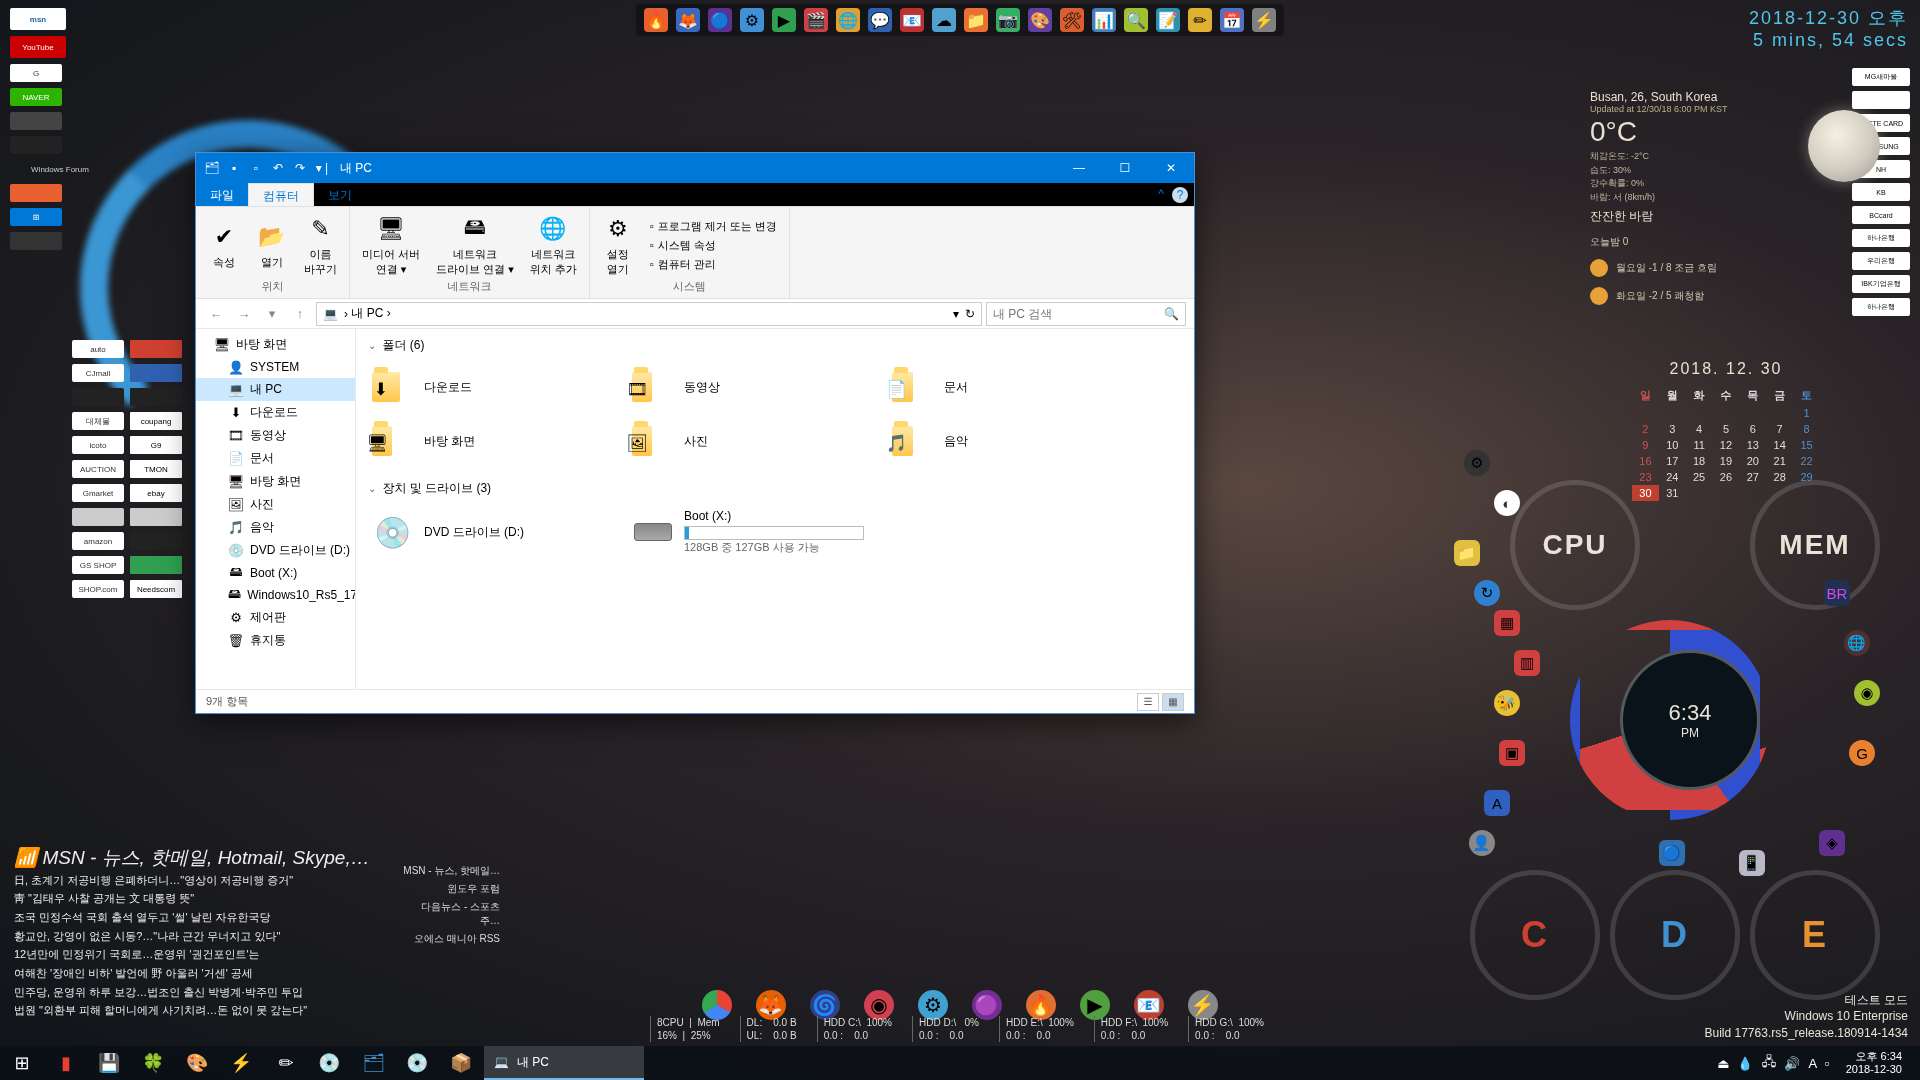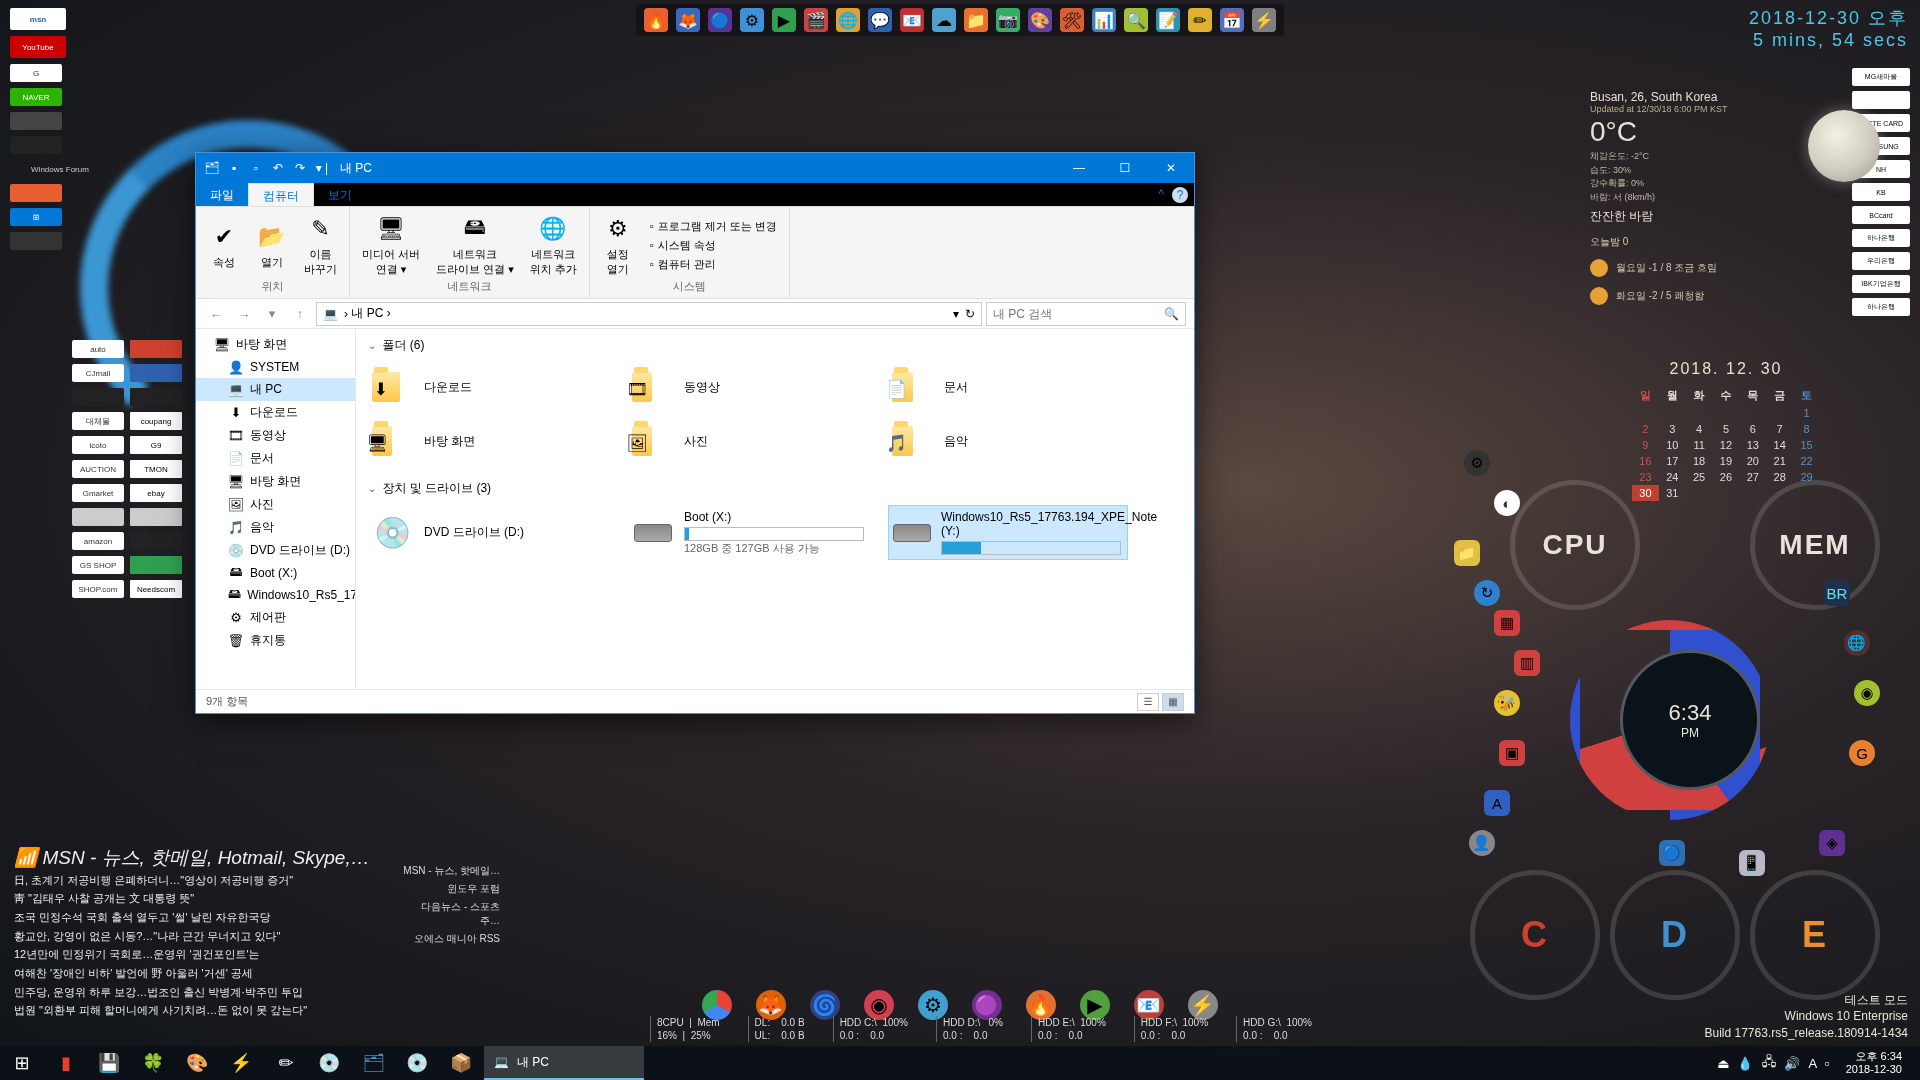--- a/index.html
+++ b/index.html
@@ -109,21 +109,21 @@
 .content .item .bar .fill { position: absolute; inset: 0; background: #26a0da; }
 .status { height: 24px; border-top: 1px solid #e8e8e8; display: flex; align-items: center; padding: 0 10px; font-size: 11px; color: #555; }
 .status .sp { flex: 1; }
 .status .vbtn { width: 22px; height: 18px; border: 1px solid #ccc; margin-left: 3px; cursor: pointer; display: flex; align-items: center; justify-content: center; font-size: 10px; }
 
 
 .bot-dock { position: absolute; bottom: 60px; left: 50%; transform: translateX(-50%); display: flex; gap: 24px; }
 .bot-dock .ico { width: 30px; height: 30px; border-radius: 50%; display: flex; align-items: center; justify-content: center; font-size: 20px; cursor: pointer; }
 
 
-.sysstats { position: absolute; bottom: 38px; left: 650px; display: flex; gap: 28px; color: #ddd; font-size: 10px; font-family: monospace; }
+.sysstats { position: absolute; bottom: 38px; left: 650px; display: flex; gap: 20px; color: #ddd; font-size: 10px; font-family: monospace; }
 .sysstats .blk { border-left: 1px solid #666; padding-left: 6px; line-height: 1.3; }
 
 
 .buildinfo { position: absolute; bottom: 38px; right: 12px; text-align: right; color: #e8e4d8; font-size: 12px; line-height: 1.4; }
 
 
 .rss { position: absolute; left: 14px; bottom: 60px; color: #eee; width: 400px; }
 .rss .hd { font-size: 19px; font-family: Georgia, serif; font-style: italic; }
 .rss .it { font-size: 11px; line-height: 1.7; }
 .rss2 { position: absolute; left: 400px; bottom: 130px; color: #ddd; font-size: 10px; text-align: right; width: 100px; }
@@ -359,21 +359,21 @@
 <div class="orbit-ico" style="top:450px;right:430px;background:#333;border-radius:50%">⚙</div>
 <div class="orbit-ico" style="top:490px;right:400px;background:#fff;border-radius:50%;color:#333">◐</div>
 <div class="orbit-ico" style="top:540px;right:440px;background:#e0c040">📁</div>
 <div class="orbit-ico" style="top:580px;right:420px;background:#3080d0;border-radius:50%">↻</div>
 <div class="orbit-ico" style="top:610px;right:400px;background:#d04040">▦</div>
 <div class="orbit-ico" style="top:650px;right:380px;background:#d04040">▥</div>
 <div class="orbit-ico" style="top:690px;right:400px;background:#e8c030;border-radius:50%">🐝</div>
 <div class="orbit-ico" style="top:740px;right:395px;background:#d04040">▣</div>
 <div class="orbit-ico" style="top:790px;right:410px;background:#3060c0">A</div>
 <div class="orbit-ico" style="top:830px;right:425px;background:#888;border-radius:50%">👤</div>
-<div class="orbit-ico" style="top:580px;right:70px;background:#203050;color:#5eead4">BR</div>
+<div class="orbit-ico" style="top:580px;right:70px;background:#203050;color:#d946ef">BR</div>
 <div class="orbit-ico" style="top:630px;right:50px;background:#503030;border-radius:50%">🌐</div>
 <div class="orbit-ico" style="top:680px;right:40px;background:#a0c030;border-radius:50%">◉</div>
 <div class="orbit-ico" style="top:740px;right:45px;background:#e88030;border-radius:50%">G</div>
 <div class="orbit-ico" style="top:830px;right:75px;background:#603090">◈</div>
 <div class="orbit-ico" style="top:850px;right:155px;background:#b8b8c8">📱</div>
 <div class="orbit-ico" style="top:840px;right:235px;background:#3070b0">🔵</div>
 
 <div class="explorer">
   <div class="titlebar">
     <div class="qat">
@@ -605,31 +605,20 @@
             <div class="item">
               <div class="ico">
                 <div class="drive-ico"></div>
               </div>
               <div class="txt">
                 <div>Boot (X:)</div>
                 <div class="bar">
                   <div class="fill" style="width:2%"></div>
                 </div>
                 <div class="sub">128GB 중 127GB 사용 가능</div>
-              </div>
-            </div>
-            <div class="item sel">
-              <div class="ico">
-                <div class="drive-ico"></div>
-              </div>
-              <div class="txt">
-                <div>Windows10_Rs5_17763.194_XPE_Note (Y:)</div>
-                <div class="bar">
-                  <div class="fill" style="width:22%"></div>
-                </div>
               </div>
             </div>
           </div>
       </div>
     </div>
   </div>
   <div class="status">
     <span>9개 항목</span>
     <span class="sp"></span>
     <span class="vbtn">☰</span>

